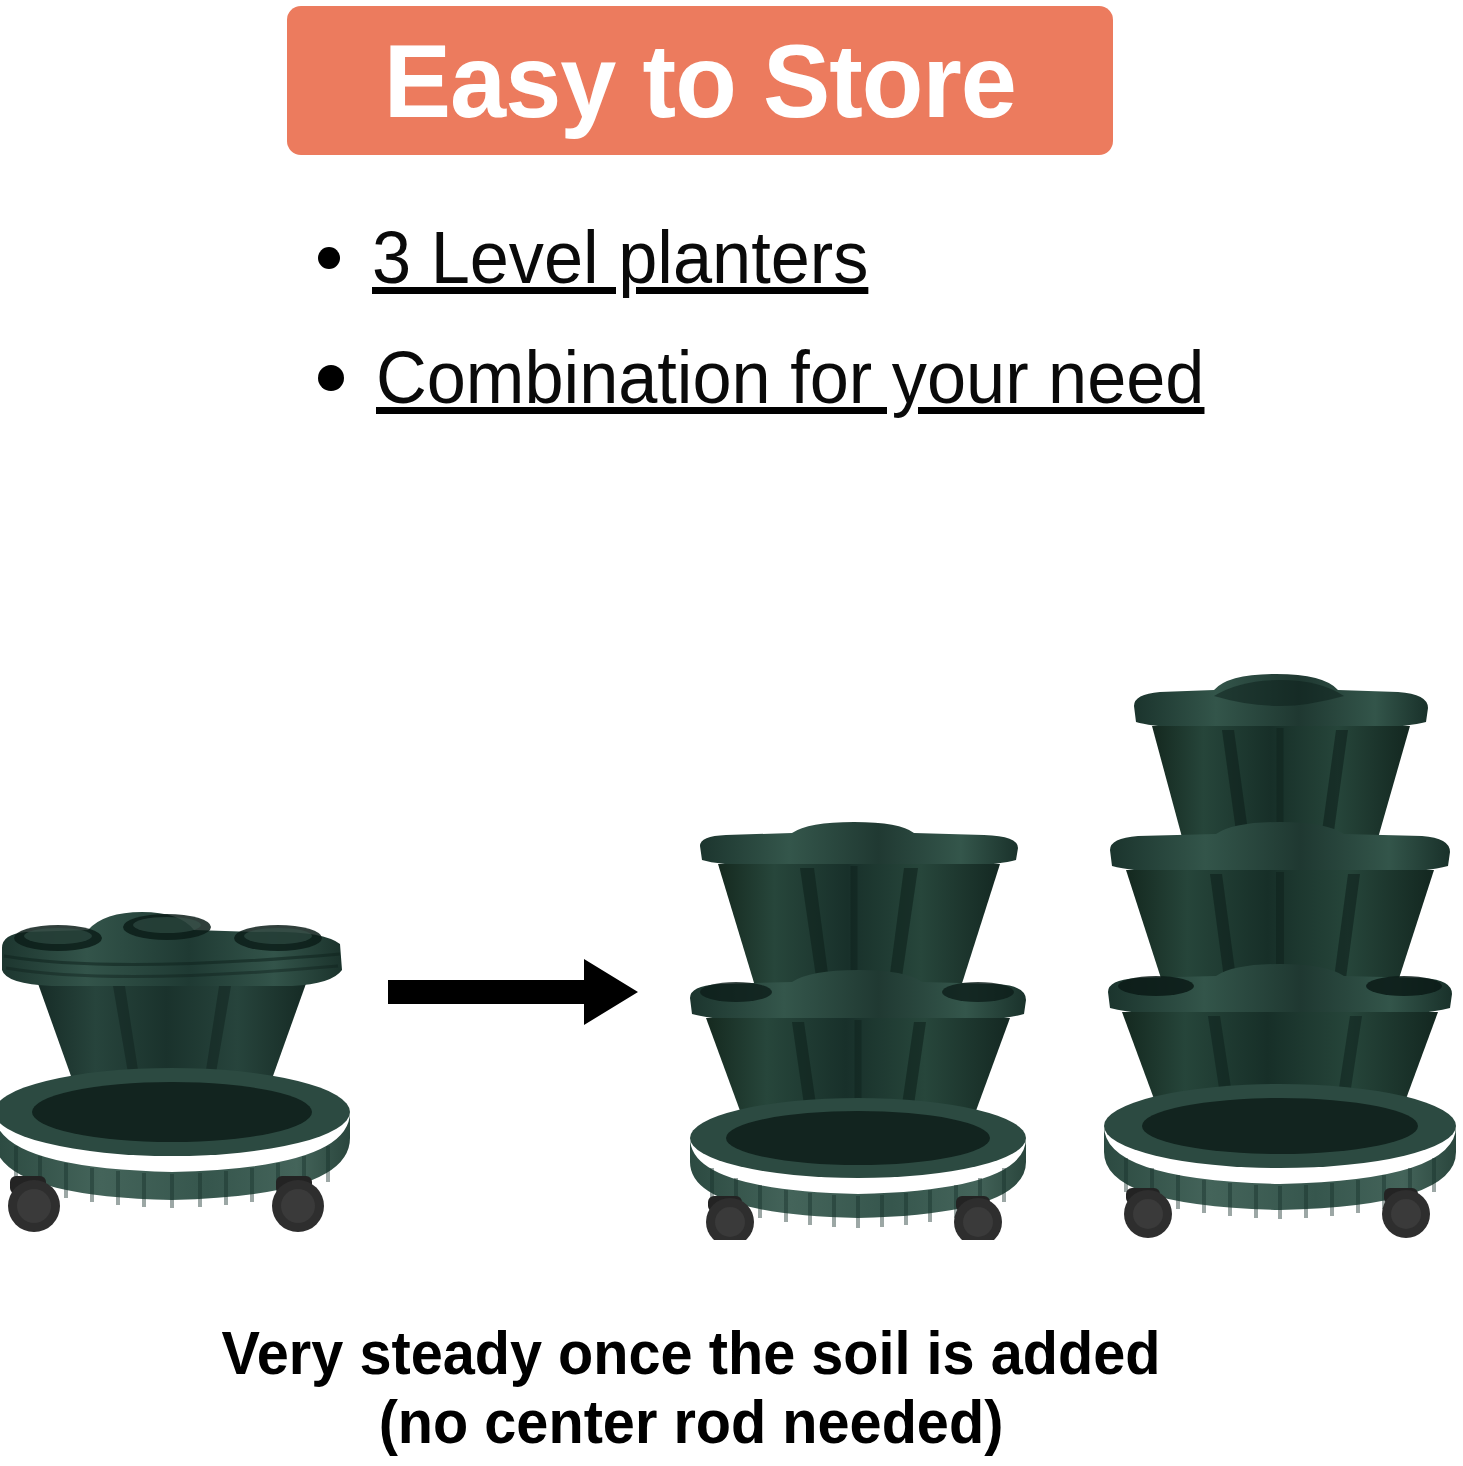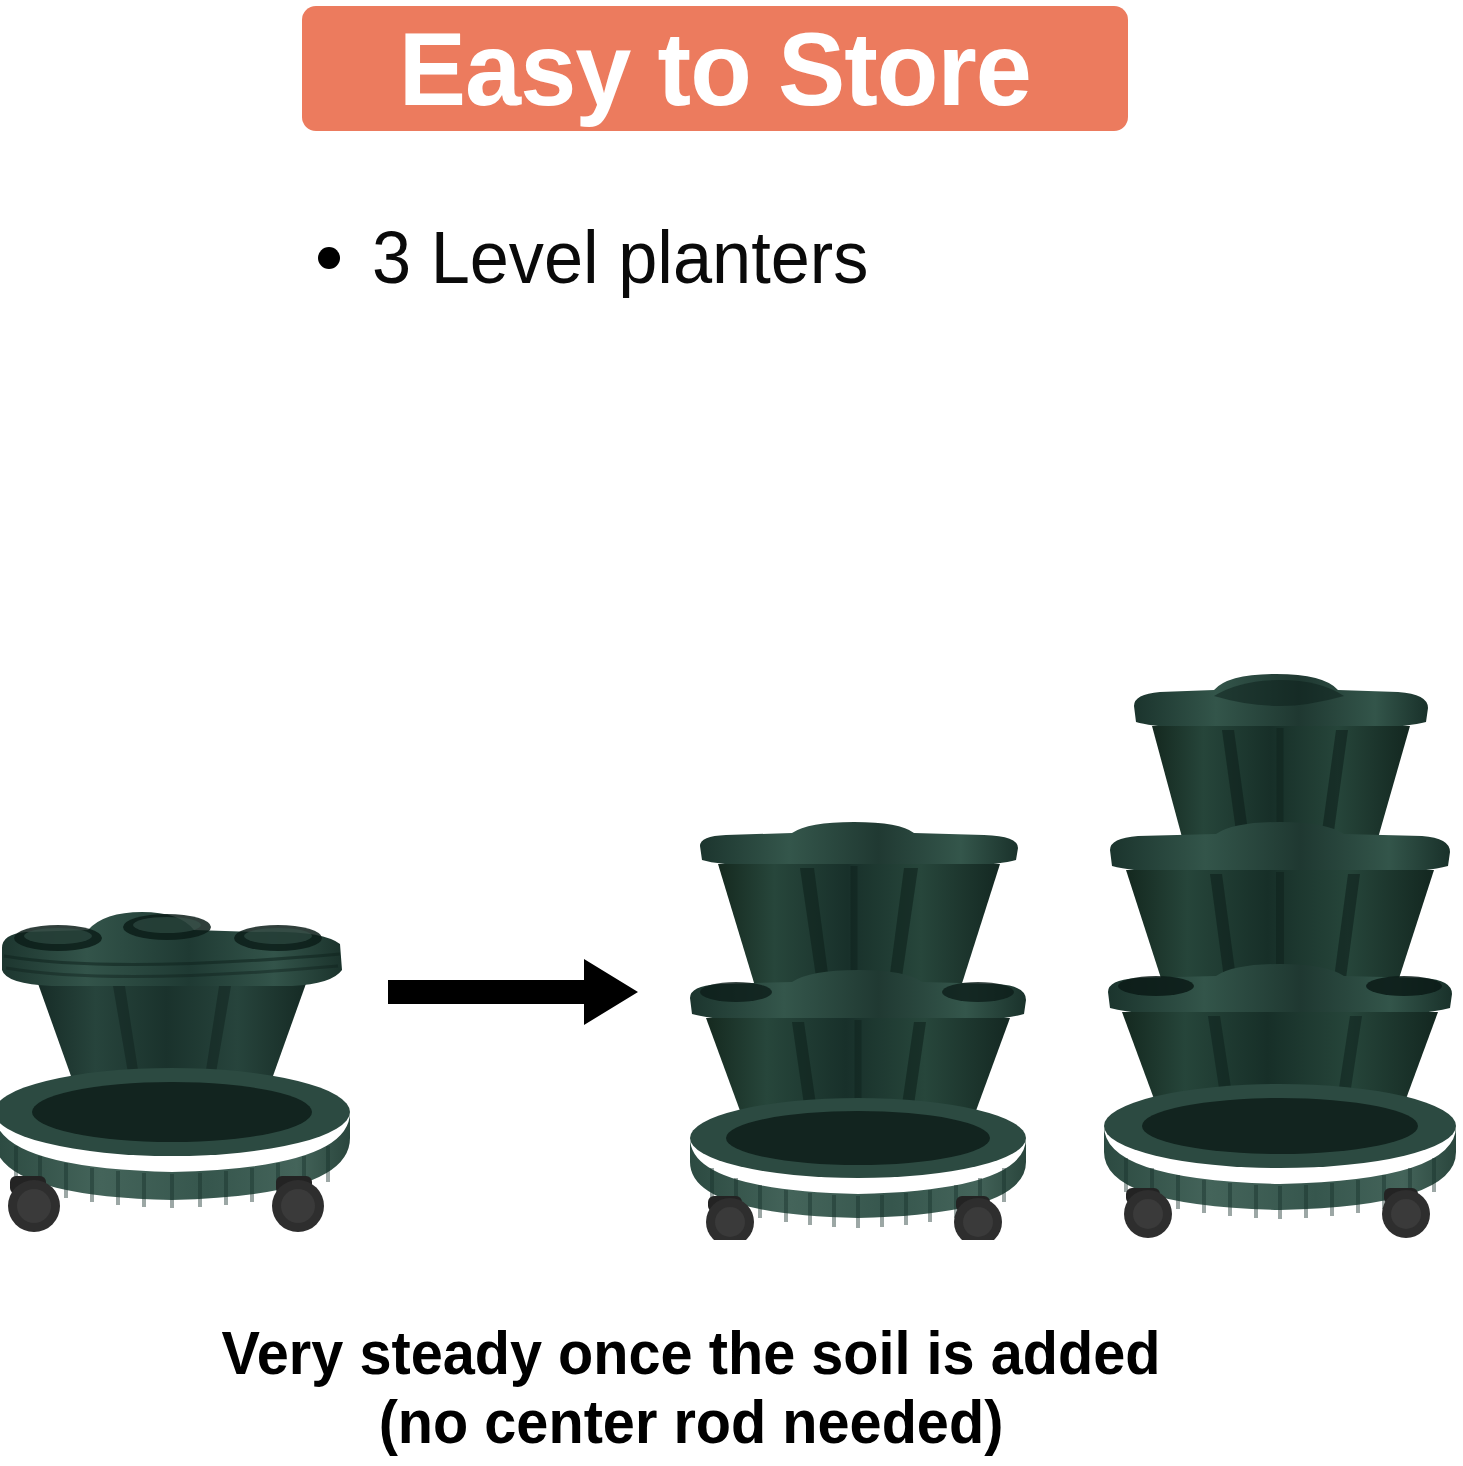--- a/index.html
+++ b/index.html
@@ -14,24 +14,24 @@
     position: relative;
     width: 1463px;
     height: 1466px;
     background: #ffffff;
     overflow: hidden;
   }
 
   
   #header-banner {
     position: absolute;
-    left: 302px;
+    left: 287px;
     top: 6px;
     width: 826px;
-    height: 125px;
+    height: 149px;
     background: #ec7b5e;
     border-radius: 14px;
     display: flex;
     align-items: center;
     justify-content: center;
   }
   #header-title {
     color: #ffffff;
     font-family: "Liberation Sans", sans-serif;
     font-weight: bold;
@@ -46,20 +46,21 @@
   #feature-list {
     position: absolute;
     left: 318px;
     top: 198px;
     width: 1100px;
   }
   .feature-row {
     display: flex;
     align-items: center;
     height: 120px;
+    text-decoration: underline;
   }
   .feature-bullet {
     width: 26px;
     height: 26px;
     border-radius: 50%;
     background: #000000;
     flex: 0 0 auto;
     margin-right: 32px;
   }
   .feature-row.small-bullet .feature-bullet {
@@ -128,20 +129,24 @@
   </div>
 
   <div id="feature-list">
 
     <div class="feature-row small-bullet">
       <span class="feature-bullet"></span>
       <span class="feature-text">3 Level planters</span>
     </div>
 
 
+    <div class="feature-row">
+      <span class="feature-bullet"></span>
+      <span class="feature-text">Combination for your need</span>
+    </div>
 
   </div>
 
   <div id="product-scene">
 
     <div class="product-group" id="product-single">
       <svg viewBox="0 0 360 340" width="360" height="340">
         <defs>
           <linearGradient id="potA" x1="0" y1="0" x2="1" y2="0">
             <stop offset="0%" stop-color="#162b26"></stop>

